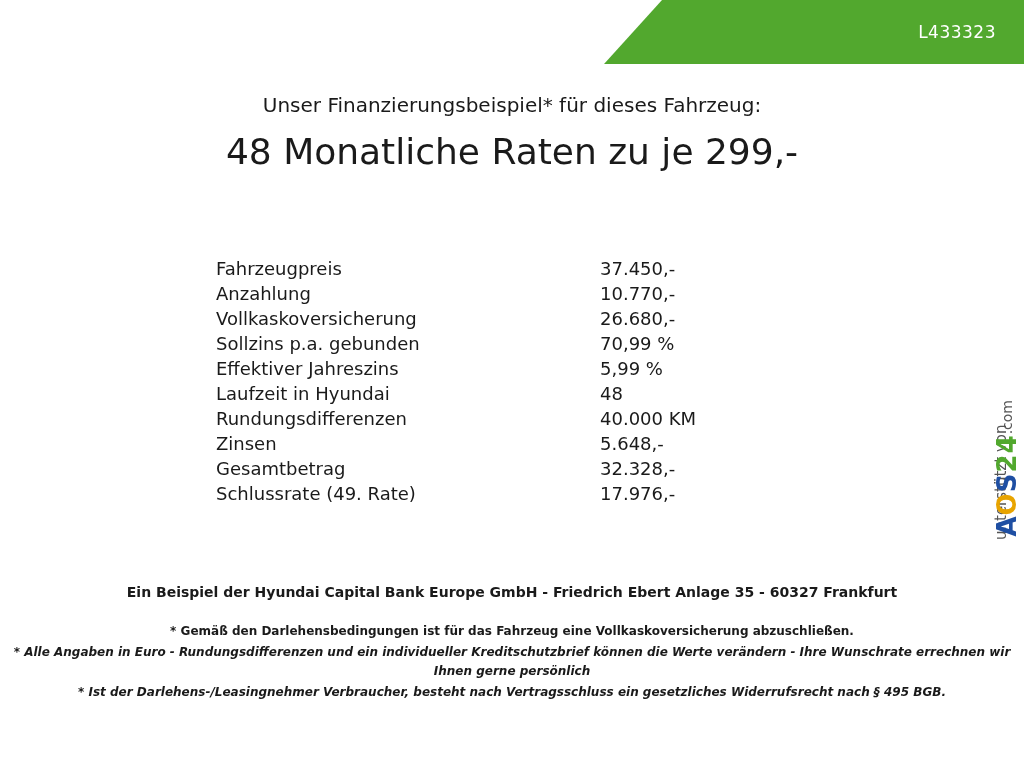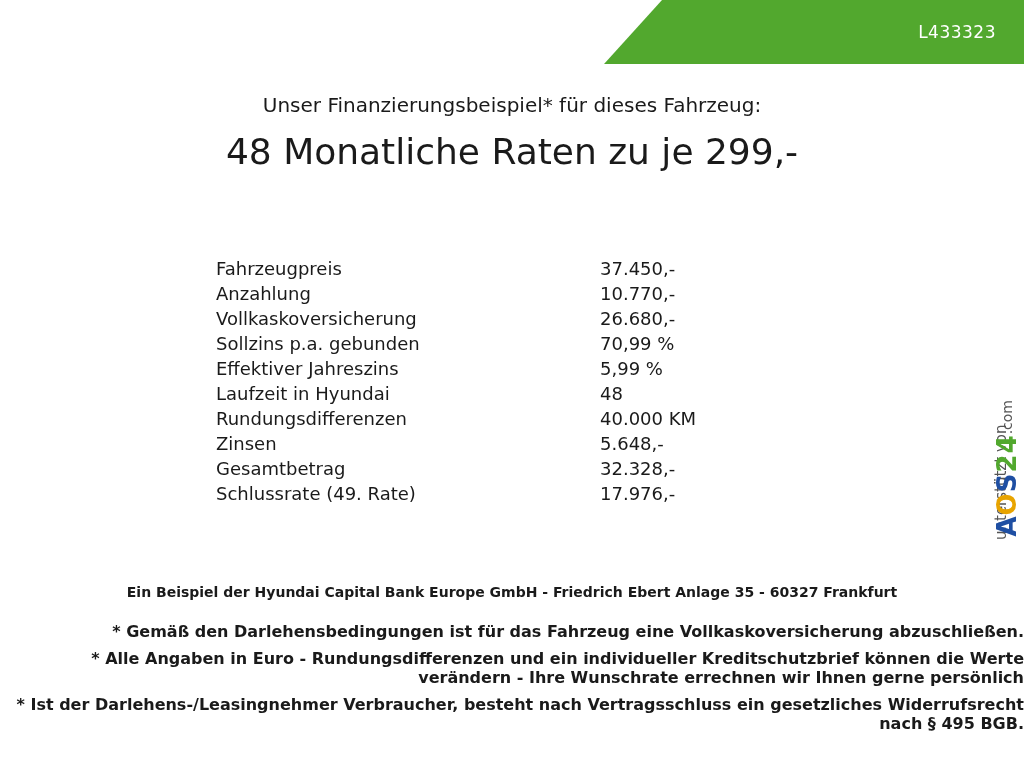--- a/index.html
+++ b/index.html
@@ -149,30 +149,29 @@
     text-align: center;
     color: #1a1a1a;
   }
   .footer .bank-line {
     font-size: 14px;
     font-weight: bold;
     line-height: 20px;
   }
   .footer .notes {
     margin-top: 20px;
-    font-size: 16px;
+    font-size: 12px;
     font-weight: bold;
     line-height: 19px;
-    text-align: right;
   }
   .footer .notes p {
     margin: 0;
     padding: 0;
   }
-  .footer .notes p + p { margin-top: 8px; }
+  .footer .notes p + p { margin-top: 2px; font-style: italic; }
 </style>
 </head>
 <body>
 
 <div class="header">
   <div class="header-band"></div>
   <div class="stock-number">L433323</div>
 </div>
 
 <div class="title-block">

